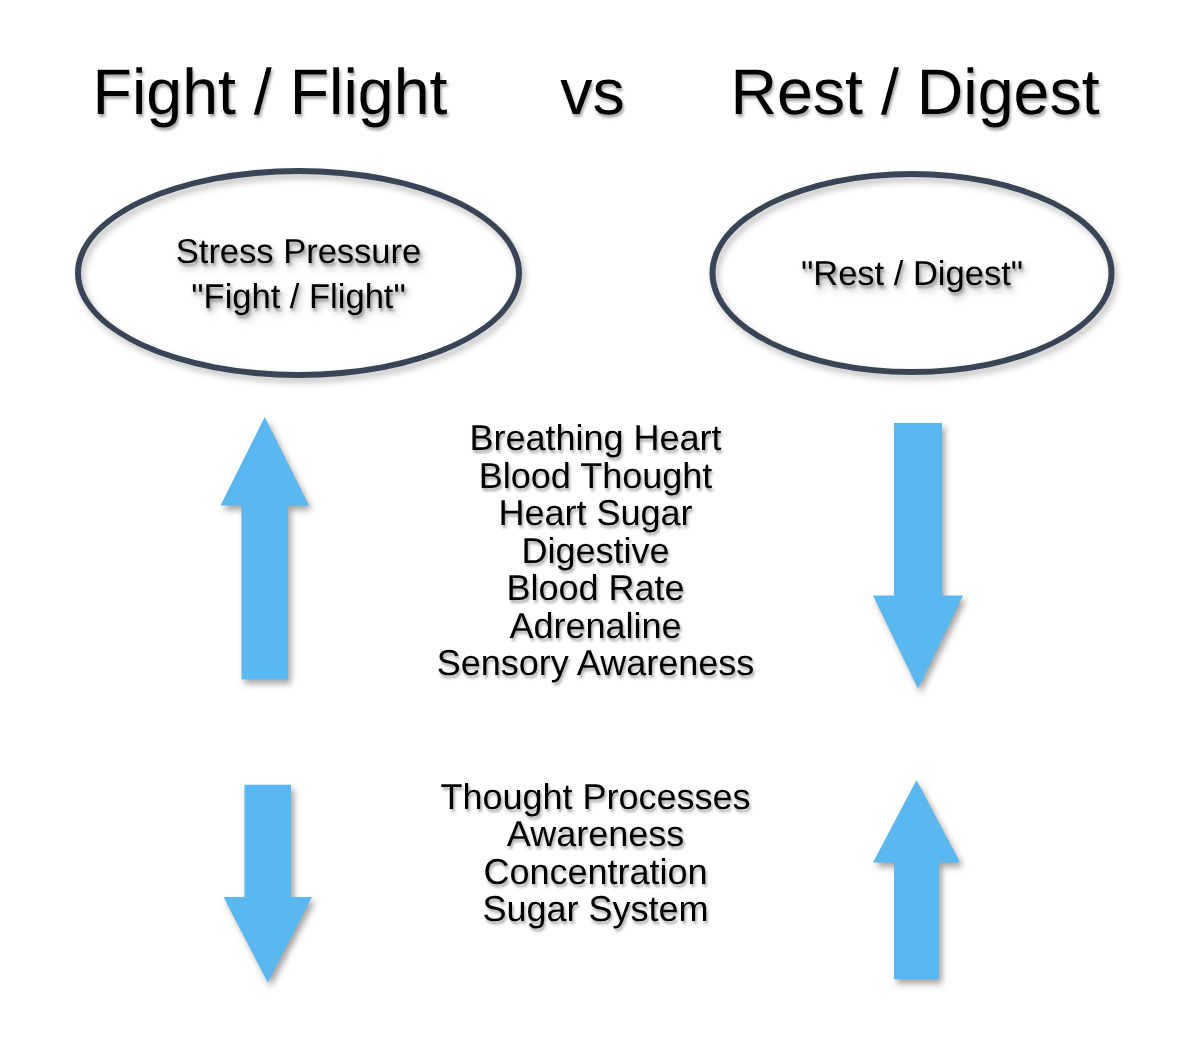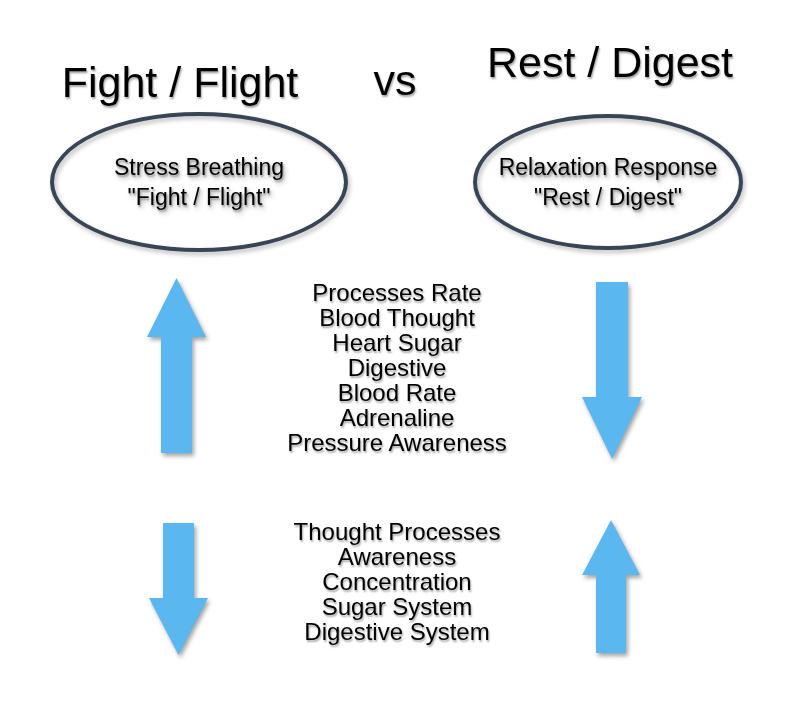--- a/index.html
+++ b/index.html
@@ -20,22 +20,22 @@
   .title{
     position:absolute;
     top:41px;
     font-size:43px;
     line-height:1;
     text-align:center;
     white-space:nowrap;
     color:var(--ink);
     text-shadow:1px 2px 2px rgba(0,0,0,0.35);
   }
-  .t-left{left:40px;width:280px;margin-top:20px;}
-  .t-vs{left:350px;width:90px;margin-top:18px;}
+  .t-left{left:40px;width:280px;}
+  .t-vs{left:350px;width:90px;}
   .t-right{left:470px;width:280px;}
   .bubble{
     position:absolute;
     border:4px solid var(--stroke);
     border-radius:50%;
     display:flex;
     flex-direction:column;
     align-items:center;
     justify-content:center;
     text-align:center;
@@ -73,53 +73,51 @@
 </head>
 <body>
 
 <div class="stage">
 
   <div class="title t-left">Fight / Flight</div>
   <div class="title t-vs">vs</div>
   <div class="title t-right">Rest / Digest</div>
 
   <div class="bubble b-left">
-    <div>Stress Breathing</div>
+    <div>Stress Pressure</div>
     <div>"Fight / Flight"</div>
   </div>
   <div class="bubble b-right">
-    <div>Relaxation Response</div>
     <div>"Rest / Digest"</div>
   </div>
 
   <svg class="arrow a-up1" width="59" height="175" viewBox="0 0 59 175">
     <polygon points="29.5,0 59,59 45,59 45,175 14,175 14,59 0,59"></polygon>
   </svg>
   <svg class="arrow a-down1" width="60" height="177" viewBox="0 0 60 177">
     <polygon points="14,0 46,0 46,115 60,115 30,177 0,115 14,115"></polygon>
   </svg>
 
   <div class="word-list list-1">
-    <div>Processes Rate</div>
+    <div>Breathing Heart</div>
     <div>Blood Thought</div>
     <div>Heart Sugar</div>
     <div>Digestive</div>
     <div>Blood Rate</div>
     <div>Adrenaline</div>
-    <div>Pressure Awareness</div>
+    <div>Sensory Awareness</div>
   </div>
 
   <svg class="arrow a-down2" width="59" height="132" viewBox="0 0 59 132">
     <polygon points="14,0 45,0 45,75 59,75 29.5,132 0,75 14,75"></polygon>
   </svg>
   <svg class="arrow a-up2" width="58" height="133" viewBox="0 0 58 133">
     <polygon points="29,0 58,55 44,55 44,133 14,133 14,55 0,55"></polygon>
   </svg>
 
   <div class="word-list list-2">
     <div>Thought Processes</div>
     <div>Awareness</div>
     <div>Concentration</div>
     <div>Sugar System</div>
-    <div>Digestive System</div>
   </div>
 
 </div>
 
 </body></html>

